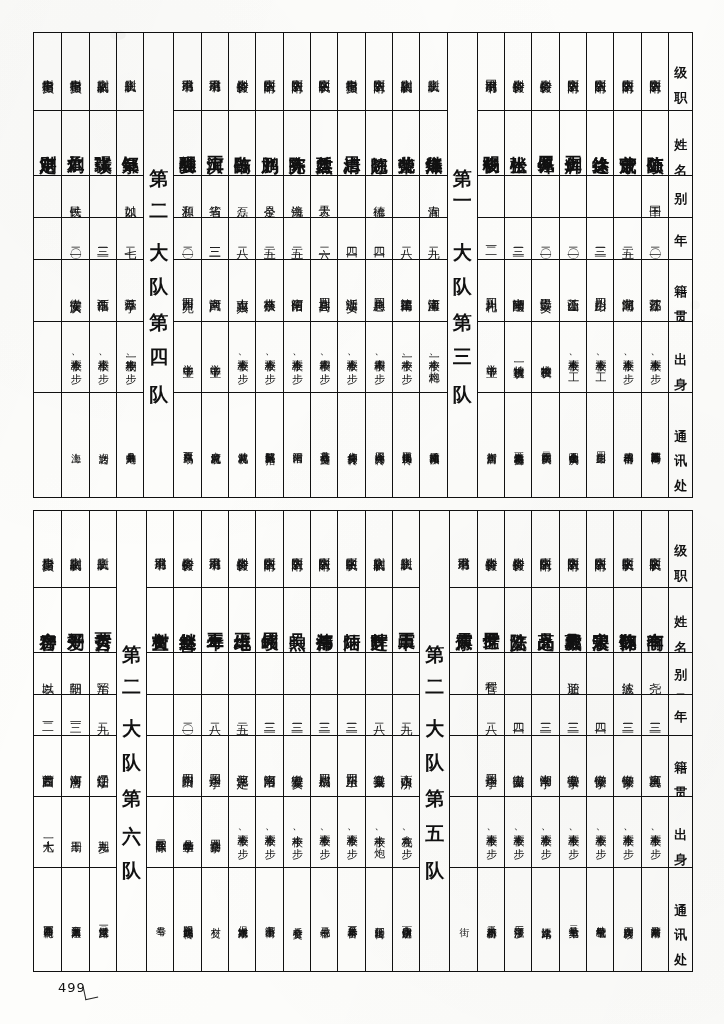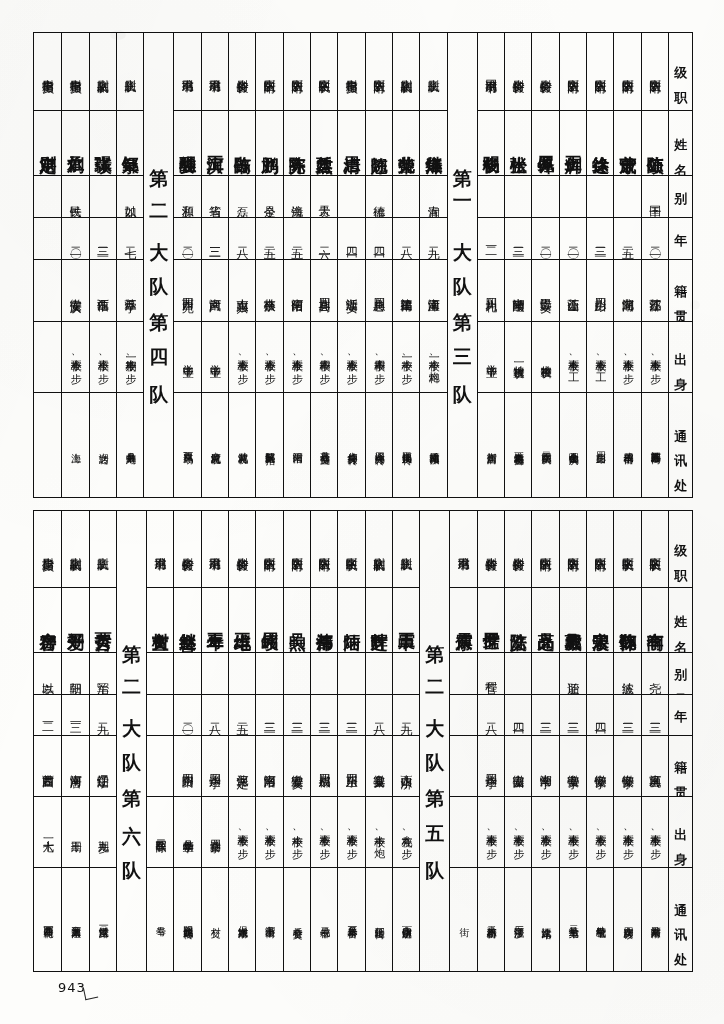--- a/index.html
+++ b/index.html
@@ -1207,18 +1207,18 @@
             <span class="v">十七六一</span>
           </div>
         <div class="cell r-addr">
             <span class="v-wrap">西固县西北街</span>
           </div>
       </div>
 
     </div>
   </div>
 
-  <div class="page-num">943</div>
+  <div class="page-num">499</div>
   <div class="corner-mark"></div>
 
   <div class="spot" style="left:110px; top:30px; width:16px; height:10px; opacity:.5;"></div>
   <div class="spot" style="left:690px; top:300px; width:10px; height:10px; opacity:.4;"></div>
 </div>
 
 </body></html>

